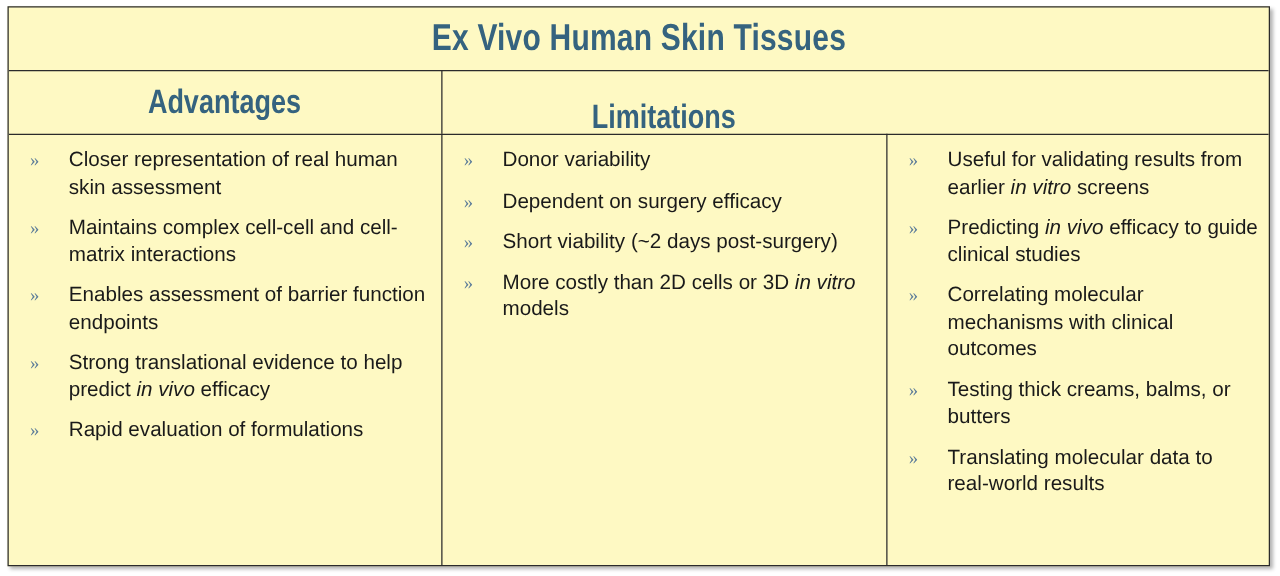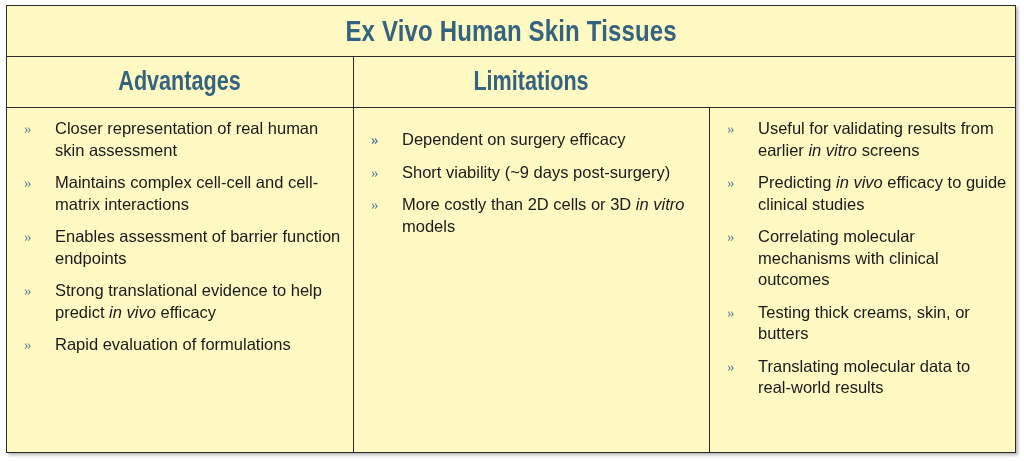--- a/index.html
+++ b/index.html
@@ -61,21 +61,21 @@
     border-bottom: 1.5px solid #2b2b2b;
     display: flex;
   }
   .header-cell {
     display: flex;
     align-items: center;
     justify-content: center;
     box-sizing: border-box;
   }
   .header-cell.c1 { width: 346px; }
-  .header-cell.c2 { width: 356px; border-left: 1.5px solid #2b2b2b; }
+  .header-cell.c2 { width: 356px; border-left: 1.5px solid #2b2b2b; align-items: flex-end; }
   .header-cell.c3 { flex: 1;      border-left: 1.5px solid #2b2b2b; }
   .col-title {
     font-family: "Liberation Sans", sans-serif;
     font-weight: bold;
     font-size: 27px;
     line-height: 1;
     color: #35637f;
     transform: scaleX(0.80);
     transform-origin: center center;
     white-space: nowrap;
@@ -148,30 +148,30 @@
       <ul class="bullet-list">
           <li><span class="bullet-mark">»</span><span class="bullet-text">Closer representation of real human skin assessment</span></li>
           <li><span class="bullet-mark">»</span><span class="bullet-text">Maintains complex cell-cell and cell-matrix interactions</span></li>
           <li><span class="bullet-mark">»</span><span class="bullet-text">Enables assessment of barrier function endpoints</span></li>
           <li><span class="bullet-mark">»</span><span class="bullet-text">Strong translational evidence to help predict <i>in vivo</i> efficacy</span></li>
           <li><span class="bullet-mark">»</span><span class="bullet-text">Rapid evaluation of formulations</span></li>
         </ul>
     </div>
     <div class="body-cell c2">
       <ul class="bullet-list">
-          <li><span class="bullet-mark">»</span></li>
+          <li><span class="bullet-mark">»</span><span class="bullet-text">Donor variability</span></li>
           <li><span class="bullet-mark">»</span><span class="bullet-text">Dependent on surgery efficacy</span></li>
-          <li><span class="bullet-mark">»</span><span class="bullet-text">Short viability (~9 days post-surgery)</span></li>
+          <li><span class="bullet-mark">»</span><span class="bullet-text">Short viability (~2 days post-surgery)</span></li>
           <li><span class="bullet-mark">»</span><span class="bullet-text">More costly than 2D cells or 3D <i>in vitro</i> models</span></li>
         </ul>
     </div>
     <div class="body-cell c3">
       <ul class="bullet-list">
           <li><span class="bullet-mark">»</span><span class="bullet-text">Useful for validating results from earlier <i>in vitro</i> screens</span></li>
           <li><span class="bullet-mark">»</span><span class="bullet-text">Predicting <i>in vivo</i> efficacy to guide clinical studies</span></li>
           <li><span class="bullet-mark">»</span><span class="bullet-text">Correlating molecular mechanisms with clinical outcomes</span></li>
-          <li><span class="bullet-mark">»</span><span class="bullet-text">Testing thick creams, skin, or butters</span></li>
+          <li><span class="bullet-mark">»</span><span class="bullet-text">Testing thick creams, balms, or butters</span></li>
           <li><span class="bullet-mark">»</span><span class="bullet-text">Translating molecular data to real-world results</span></li>
         </ul>
     </div>
   </div>
 
 </div>
 
 </body></html>

